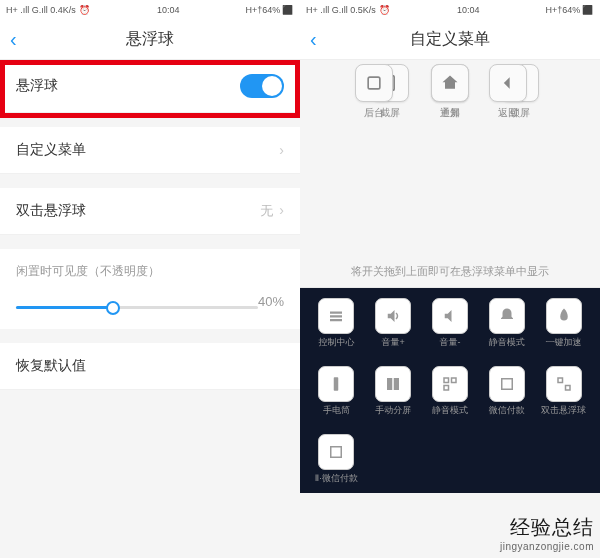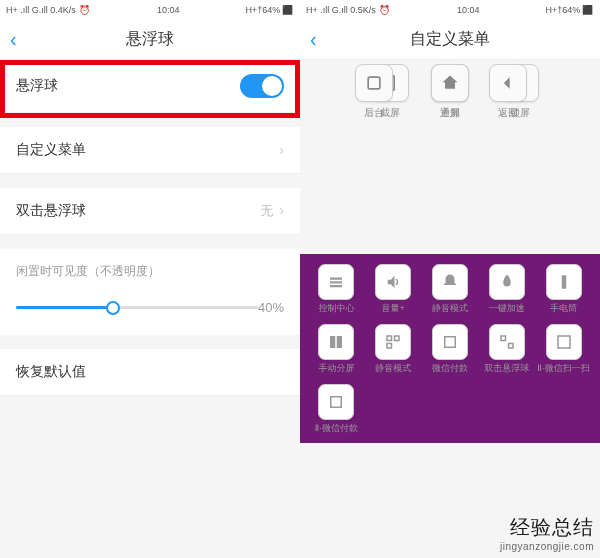--- a/index.html
+++ b/index.html
@@ -14,35 +14,35 @@
 .title{font-size:16px;color:#333;font-weight:500}
 .content{background:#f5f5f5}
 .row{background:#fff;padding:14px 16px;display:flex;justify-content:space-between;align-items:center;font-size:14px;color:#333;border-bottom:1px solid #f0f0f0}
 .row-val{color:#bbb;font-size:13px}
 .chev{color:#ccc;font-size:14px;margin-left:6px}
 .toggle{width:44px;height:24px;background:#2196f3;border-radius:12px;position:relative}
 .toggle::after{content:'';position:absolute;right:2px;top:2px;width:20px;height:20px;background:#fff;border-radius:50%}
 .highlight{position:absolute;border:5px solid #e60012;pointer-events:none;z-index:10}
 .gap{height:14px;background:#f5f5f5}
 .slider-section{background:#fff;padding:14px 16px 20px}
-.slider-label{font-size:12px;color:#999;margin-bottom:20px}
-.slider-row{display:flex;align-items:center;}
+.slider-label{font-size:12px;color:#999;margin-bottom:14px}
+.slider-row{display:flex;align-items:flex-end;}
 .slider{flex:1;height:3px;background:#ddd;position:relative;border-radius:2px}
 .slider-fill{position:absolute;left:0;top:0;height:100%;width:40%;background:#2196f3;border-radius:2px}
 .slider-thumb{position:absolute;left:40%;top:50%;transform:translate(-50%,-50%);width:14px;height:14px;background:#fff;border:2px solid #2196f3;border-radius:50%}
 .slider-val{font-size:13px;color:#999}
 
 .float-area{padding:4px 0 10px;background:#f5f5f5}
 .float-grid{position:relative;height:190px}
 .fitem{position:absolute;width:60px;text-align:center}
 .ficon{width:38px;height:38px;border:1px solid #ccc;border-radius:8px;margin:0 auto 4px;display:flex;align-items:center;justify-content:center;background:#fafafa;box-shadow:0 1px 2px rgba(0,0,0,0.08)}
 .ficon svg{width:20px;height:20px;fill:#888}
 .flabel{font-size:10px;color:#888}
 .hint{font-size:11px;color:#999;text-align:center;padding:10px 0 8px;border-bottom:1px solid #e8e8e8}
-.btm-grid{display:grid;grid-template-columns:repeat(5,1fr);gap:10px 0;padding:10px 8px;background:#701a75}
+.btm-grid{display:grid;grid-template-columns:repeat(5,1fr);gap:18px 0;padding:10px 8px;background:#0f172a}
 .bitem{text-align:center}
 .bicon{width:36px;height:36px;border:1px solid #ccc;border-radius:7px;margin:0 auto 3px;display:flex;align-items:center;justify-content:center;background:#fff}
 .bicon svg{width:18px;height:18px;fill:#999}
 .blabel{font-size:9px;color:#999;line-height:1.2}
 .watermark{position:absolute;right:6px;bottom:6px;z-index:20;text-align:right}
 .wm-main{font-size:20px;font-weight:400;color:#1a1a1a;letter-spacing:1px}
 .wm-sub{font-size:10px;color:#666;letter-spacing:0.5px}
 </style>
 </head>
 <body>
@@ -159,20 +159,21 @@
           </div>
         <div class="fitem" style="left:120px;top:140">
             <div class="ficon">
               <svg viewBox="0 0 24 24">
                 <path d="M12 3l9 8h-3v8H6v-8H3l9-8z"></path>
               </svg>
             </div>
             <div class="flabel">主屏</div>
           </div>
       </div>
+      <div class="hint">将开关拖到上面即可在悬浮球菜单中显示</div>
       <div class="btm-grid">
         <div class="bitem">
             <div class="bicon">
               <svg viewBox="0 0 24 24">
                 <rect x="4" y="6" width="16" height="3"></rect>
                 <rect x="4" y="11" width="16" height="3"></rect>
                 <rect x="4" y="16" width="16" height="3"></rect>
               </svg>
             </div>
             <div class="blabel">控制中心</div>
@@ -182,20 +183,28 @@
               <svg viewBox="0 0 24 24">
                 <path d="M5 9v6h4l5 5V4L9 9H5z"></path>
                 <path d="M16 8a5 5 0 010 8" fill="none" stroke="#999" stroke-width="2"></path>
               </svg>
             </div>
             <div class="blabel">音量+</div>
           </div>
         <div class="bitem">
             <div class="bicon">
               <svg viewBox="0 0 24 24">
+                <path d="M5 9v6h4l5 5V4L9 9H5z"></path>
+              </svg>
+            </div>
+            <div class="blabel">音量-</div>
+          </div>
+        <div class="bitem">
+            <div class="bicon">
+              <svg viewBox="0 0 24 24">
                 <path d="M12 2a6 6 0 00-6 6v5l-2 2v1h16v-1l-2-2V8a6 6 0 00-6-6z"></path>
               </svg>
             </div>
             <div class="blabel">静音模式</div>
           </div>
         <div class="bitem">
             <div class="bicon">
               <svg viewBox="0 0 24 24">
                 <path d="M12 2c-3 3-5 7-5 11a5 5 0 0010 0c0-4-2-8-5-11z"></path>
               </svg>
@@ -238,28 +247,20 @@
             <div class="blabel">微信付款</div>
           </div>
         <div class="bitem">
             <div class="bicon">
               <svg viewBox="0 0 24 24">
                 <rect x="4" y="4" width="6" height="6" fill="none" stroke="#999" stroke-width="2"></rect>
                 <rect x="14" y="14" width="6" height="6" fill="none" stroke="#999" stroke-width="2"></rect>
               </svg>
             </div>
             <div class="blabel">双击悬浮球</div>
-          </div>
-        <div class="bitem">
-            <div class="bicon">
-              <svg viewBox="0 0 24 24">
-                <rect x="4" y="4" width="16" height="16" fill="none" stroke="#999" stroke-width="2"></rect>
-              </svg>
-            </div>
-            <div class="blabel">Ⅱ·微信扫一扫</div>
           </div>
         <div class="bitem">
             <div class="bicon">
               <svg viewBox="0 0 24 24">
                 <rect x="5" y="5" width="14" height="14" fill="none" stroke="#999" stroke-width="2"></rect>
               </svg>
             </div>
             <div class="blabel">Ⅱ·微信付款</div>
           </div>
       </div>

